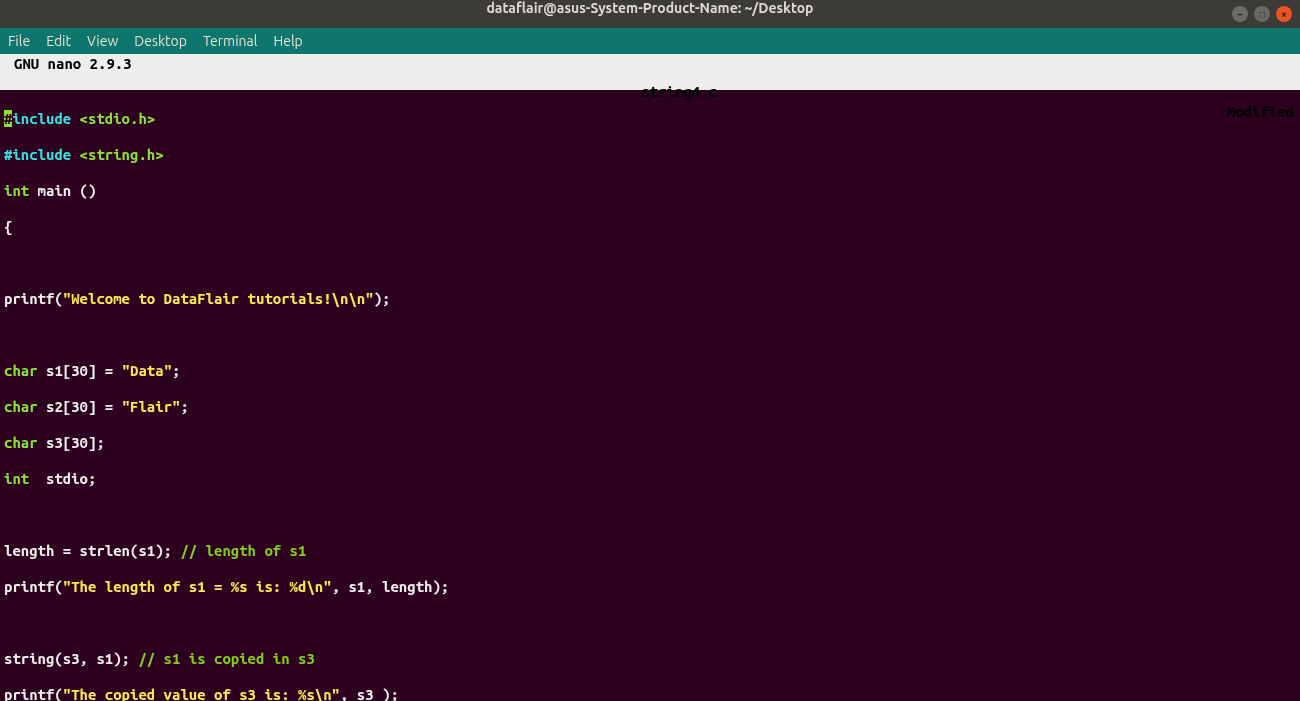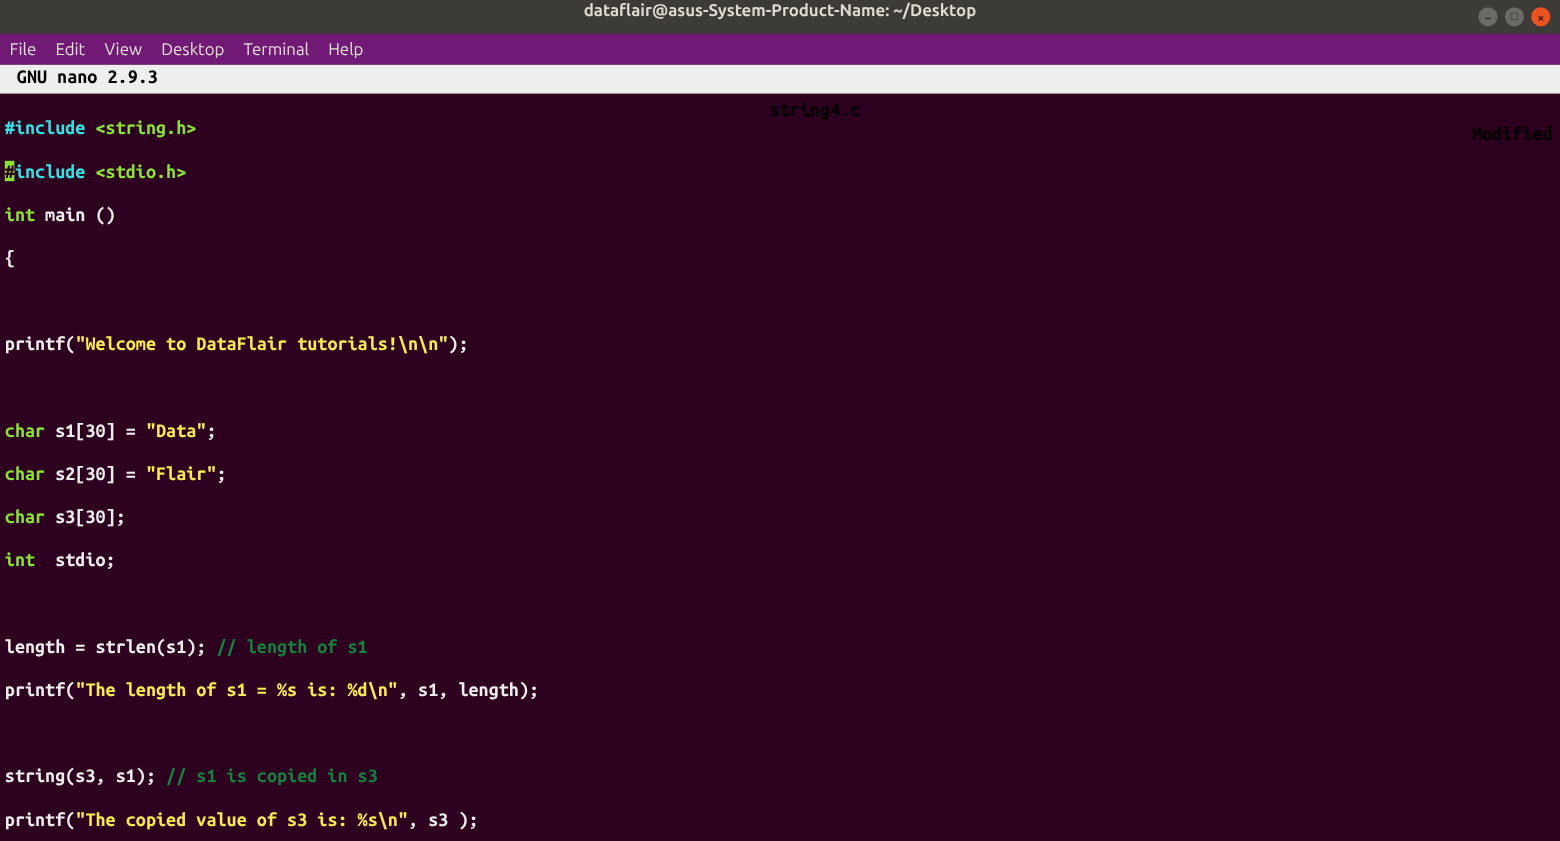--- a/index.html
+++ b/index.html
@@ -32,60 +32,60 @@
   }
   .wc {
     width: 16px; height: 16px; border-radius: 50%;
     display: flex; align-items: center; justify-content: center;
     font-size: 10px;
   }
   .wc-min { background: #6b6a65; color:#2c2c2c; }
   .wc-max { background: #6b6a65; color:#2c2c2c;}
   .wc-close { background: #e95420; color:#3a1a0d;}
   .menubar {
-    background: #701a75;
+    background: #0f766e;
     height: 26px;
     display: flex;
     align-items: center;
     padding: 0 8px;
     gap: 16px;
     font-family: Ubuntu, sans-serif;
     font-size: 14px;
     color: #e6e1d8;
   }
   .menu-item { cursor: pointer; }
   .nano-status {
     background: #eeeeec;
     color: #000;
     display: flex;
     font-size: 15px;
     font-weight: bold;
     font-family: "Ubuntu Mono","DejaVu Sans Mono",monospace;
-    height: 24px;
+    height: 36px;
     line-height: 20px;
     padding: 0 6px;
     gap: 41px;
   }
   .nano-status .left { flex: 0 0 auto; padding-left: 8px;}
   .nano-status .center { flex: 1; text-align: center; margin-top: 28px; }
   .nano-status .right { flex: 0 0 auto; margin-top: 48px; }
   .editor {
     font-family: "Ubuntu Mono","DejaVu Sans Mono",monospace;
     font-size: 15px;
     line-height: 18px;
     color: #eeeeec;
     white-space: pre;
     padding: 2px 4px;
     font-weight: bold;
   }
   .c-pre    { color: #34e2e2; }          
   .c-hdr    { color: #8ae234; font-weight: bold; } 
   .c-type   { color: #8ae234; } 
   .c-str    { color: #fce94f; font-weight: bold; } 
-  .c-cmt    { color: #15803d; }          
+  .c-cmt    { color: #84cc16; }          
   .c-plain  { color: #eeeeec; }
   .cursor-block {
     background: #8ae234;
     color: #2c001e;
   }
 </style>
 </head>
 <body>
 
 <div class="titlebar">
@@ -106,22 +106,22 @@
   <span class="menu-item">Help</span>
 </div>
 
 <div class="nano-status">
   <span class="left">GNU nano 2.9.3</span>
   <span class="center">string4.c</span>
   <span class="right">Modified</span>
 </div>
 
 <div class="editor">
+<div><span class="cursor-block">#</span><span class="c-pre">include </span><span class="c-hdr">&lt;stdio.h&gt;</span></div>
 <div><span class="c-pre">#include </span><span class="c-hdr">&lt;string.h&gt;</span></div>
-<div><span class="cursor-block">#</span><span class="c-pre">include </span><span class="c-hdr">&lt;stdio.h&gt;</span></div>
 <div><span class="c-type">int</span><span class="c-plain"> main ()</span></div>
 <div class="c-plain">{</div>
 <div>&nbsp;</div>
 <div><span class="c-plain">printf(</span><span class="c-str">"Welcome to DataFlair tutorials!\n\n"</span><span class="c-plain">);</span></div>
 <div>&nbsp;</div>
 <div><span class="c-type">char</span><span class="c-plain"> s1[30] = </span><span class="c-str">"Data"</span><span class="c-plain">;</span></div>
 <div><span class="c-type">char</span><span class="c-plain"> s2[30] = </span><span class="c-str">"Flair"</span><span class="c-plain">;</span></div>
 <div><span class="c-type">char</span><span class="c-plain"> s3[30];</span></div>
 <div><span class="c-type">int</span><span class="c-plain">  stdio;</span></div>
 <div>&nbsp;</div>

